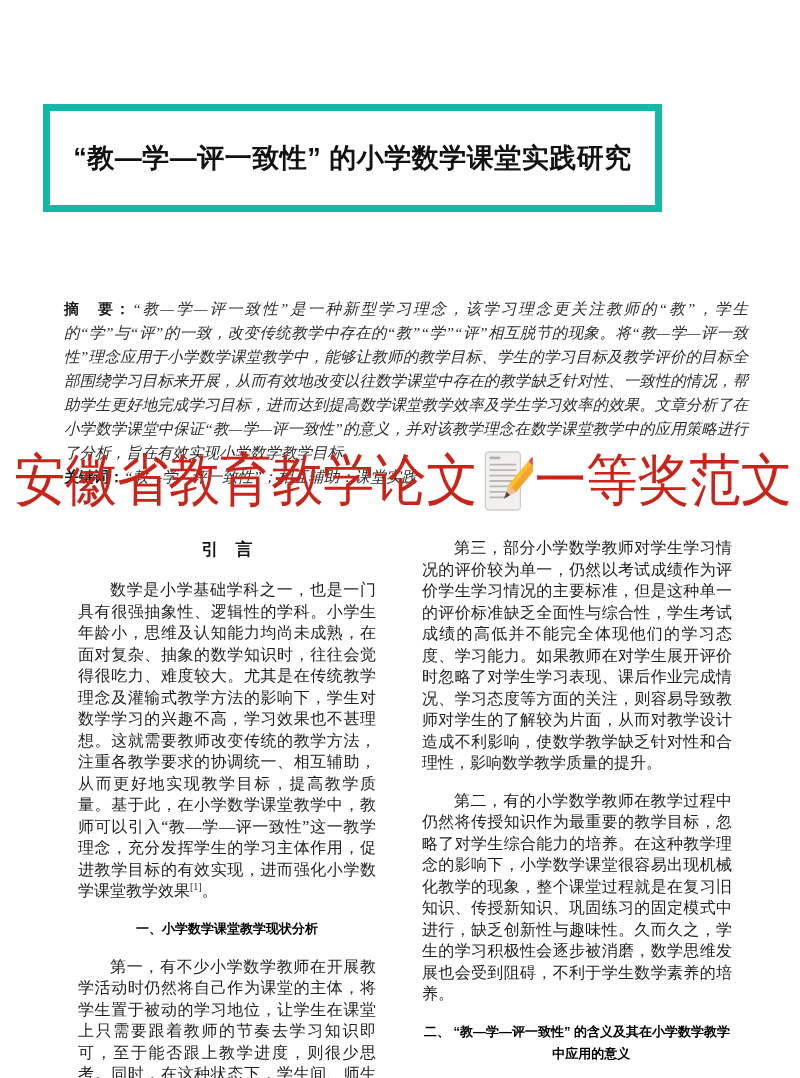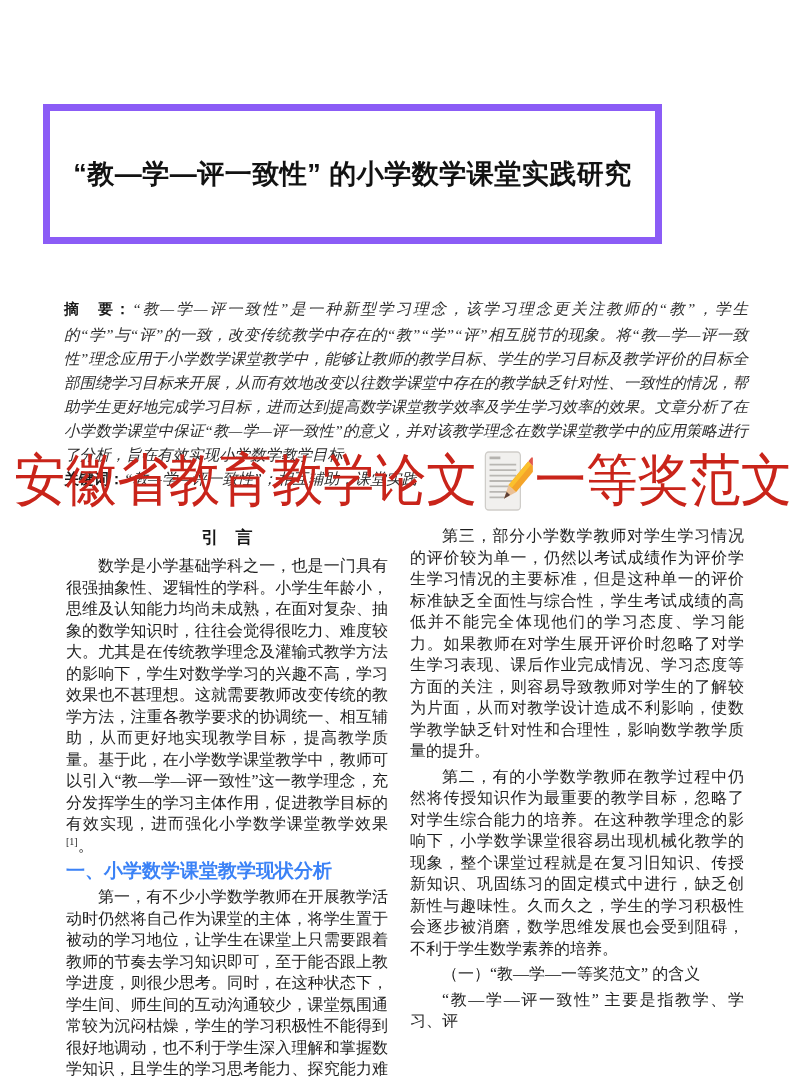--- a/index.html
+++ b/index.html
@@ -2,66 +2,66 @@
 <html><head>
 <meta charset="utf-8">
 <style>
   html,body{margin:0;padding:0;background:#ffffff;}
   #page{
     position:relative;width:800px;height:1078px;background:#ffffff;
     overflow:hidden;font-family:"Liberation Serif","DejaVu Serif",serif;
   }
   
   .title-box{
-    position:absolute;left:43px;top:104px;width:619px;height:140px;
-    box-sizing:border-box;border:7px solid #8b5cf6;background:#ffffff;
+    position:absolute;left:43px;top:104px;width:619px;height:108px;
+    box-sizing:border-box;border:7px solid #14b8a6;background:#ffffff;
     display:flex;align-items:center;justify-content:center;
   }
   .paper-title{
     font-family:"Liberation Sans","DejaVu Sans",sans-serif;
     font-weight:900;font-size:27px;color:#121212;letter-spacing:.5px;
     white-space:nowrap;
   }
   
   .abstract{
     position:absolute;left:64px;top:297px;width:684px;
     font-style:italic;font-size:15.5px;line-height:24px;color:#2d2d2d;
     text-align:justify;
   }
   .abstract p{margin:0;}
   .lbl{
     font-style:normal;font-weight:bold;color:#1a1a1a;
-    font-family:Liberation Mono, monospace;font-size:15px;
+    font-family:Liberation Sans, sans-serif;font-size:15px;
   }
   
   .banner{
     position:absolute;left:14px;top:446px;height:70px;
     display:flex;align-items:center;white-space:nowrap;
     color:#c9241a;font-size:56px;font-weight:500;
     transform:scaleX(0.92);transform-origin:left center;
   }
   .memo-svg{width:58px;height:66px;margin:0 2px;flex:0 0 auto;}
   
   .columns{
     position:absolute;left:62px;top:521px;width:686px;
     display:flex;gap:14px;
     font-size:16px;line-height:21.5px;color:#1f1f1f;text-align:justify;
   }
   .col-left{width:330px;flex:0 0 330px;}
   .col-right{width:342px;flex:0 0 342px;}
-  .columns p{margin:4px;}
+  .columns p{margin:16px;}
   .ind{text-indent:2em;}
   .intro-h{
     text-align:center;font-family:"Liberation Sans","DejaVu Sans",sans-serif;
     font-weight:bold;font-size:17px;line-height:26px;margin:0;color:#141414;
   }
   .sec-h{
     font-family:"Liberation Sans","DejaVu Sans",sans-serif;
-    font-weight:bold;font-size:19px;line-height:22px;color:#3b82f6;margin:0;
-    text-align:left;
+    font-weight:bold;font-size:13px;line-height:22px;color:#000000;margin:0;
+    text-align:center;
   }
   .hang{padding-left:2.2em;text-indent:-2.2em;}
   .ref{font-size:10px;vertical-align:super;line-height:0;}
 </style>
 </head>
 <body>
 
 <div id="page">
 
   <div class="title-box">
@@ -101,18 +101,19 @@
     <div class="col-left">
       <p class="intro-h">引　言</p>
       <p class="ind"><span>数学是小学基础学科之一，也是一门具有很强抽象性、逻辑性的学科。小学生年龄小，思维及认知能力均尚未成熟，在面对复杂、抽象的数学知识时，往往会觉得很吃力、难度较大。尤其是在传统教学理念及灌输式教学方法的影响下，学生对数学学习的兴趣不高，学习效果也不甚理想。这就需要教师改变传统的教学方法，注重各教学要求的协调统一、相互辅助，从而更好地实现教学目标，提高教学质量。基于此，在小学数学课堂教学中，教师可以引入“教—学—评一致性”这一教学理念，充分发挥学生的学习主体作用，促进教学目标的有效实现，进而强化小学数学课堂教学效果</span><sup class="ref">[1]</sup><span>。</span></p>
       <p class="sec-h">一、小学数学课堂教学现状分析</p>
       <p class="ind">第一，有不少小学数学教师在开展教学活动时仍然将自己作为课堂的主体，将学生置于被动的学习地位，让学生在课堂上只需要跟着教师的节奏去学习知识即可，至于能否跟上教学进度，则很少思考。同时，在这种状态下，学生间、师生间的互动沟通较少，课堂氛围通常较为沉闷枯燥，学生的学习积极性不能得到很好地调动，也不利于学生深入理解和掌握数学知识，且学生的学习思考能力、探究能力难以得到很好</p>
     </div>
 
     <div class="col-right">
       <p class="ind">第三，部分小学数学教师对学生学习情况的评价较为单一，仍然以考试成绩作为评价学生学习情况的主要标准，但是这种单一的评价标准缺乏全面性与综合性，学生考试成绩的高低并不能完全体现他们的学习态度、学习能力。如果教师在对学生展开评价时忽略了对学生学习表现、课后作业完成情况、学习态度等方面的关注，则容易导致教师对学生的了解较为片面，从而对教学设计造成不利影响，使数学教学缺乏针对性和合理性，影响数学教学质量的提升。</p>
       <p class="ind">第二，有的小学数学教师在教学过程中仍然将传授知识作为最重要的教学目标，忽略了对学生综合能力的培养。在这种教学理念的影响下，小学数学课堂很容易出现机械化教学的现象，整个课堂过程就是在复习旧知识、传授新知识、巩固练习的固定模式中进行，缺乏创新性与趣味性。久而久之，学生的学习积极性会逐步被消磨，数学思维发展也会受到阻碍，不利于学生数学素养的培养。</p>
+      <p class="sec-h hang">二、 “教—学—评一致性” 的含义及其在小学数学教学中应用的意义</p>
       <p class="ind">（一）“教—学—一等奖范文” 的含义</p>
       <p class="ind">“教—学—评一致性” 主要是指教学、学习、评</p>
     </div>
 
   </div>
 </div>
 
 </body></html>

